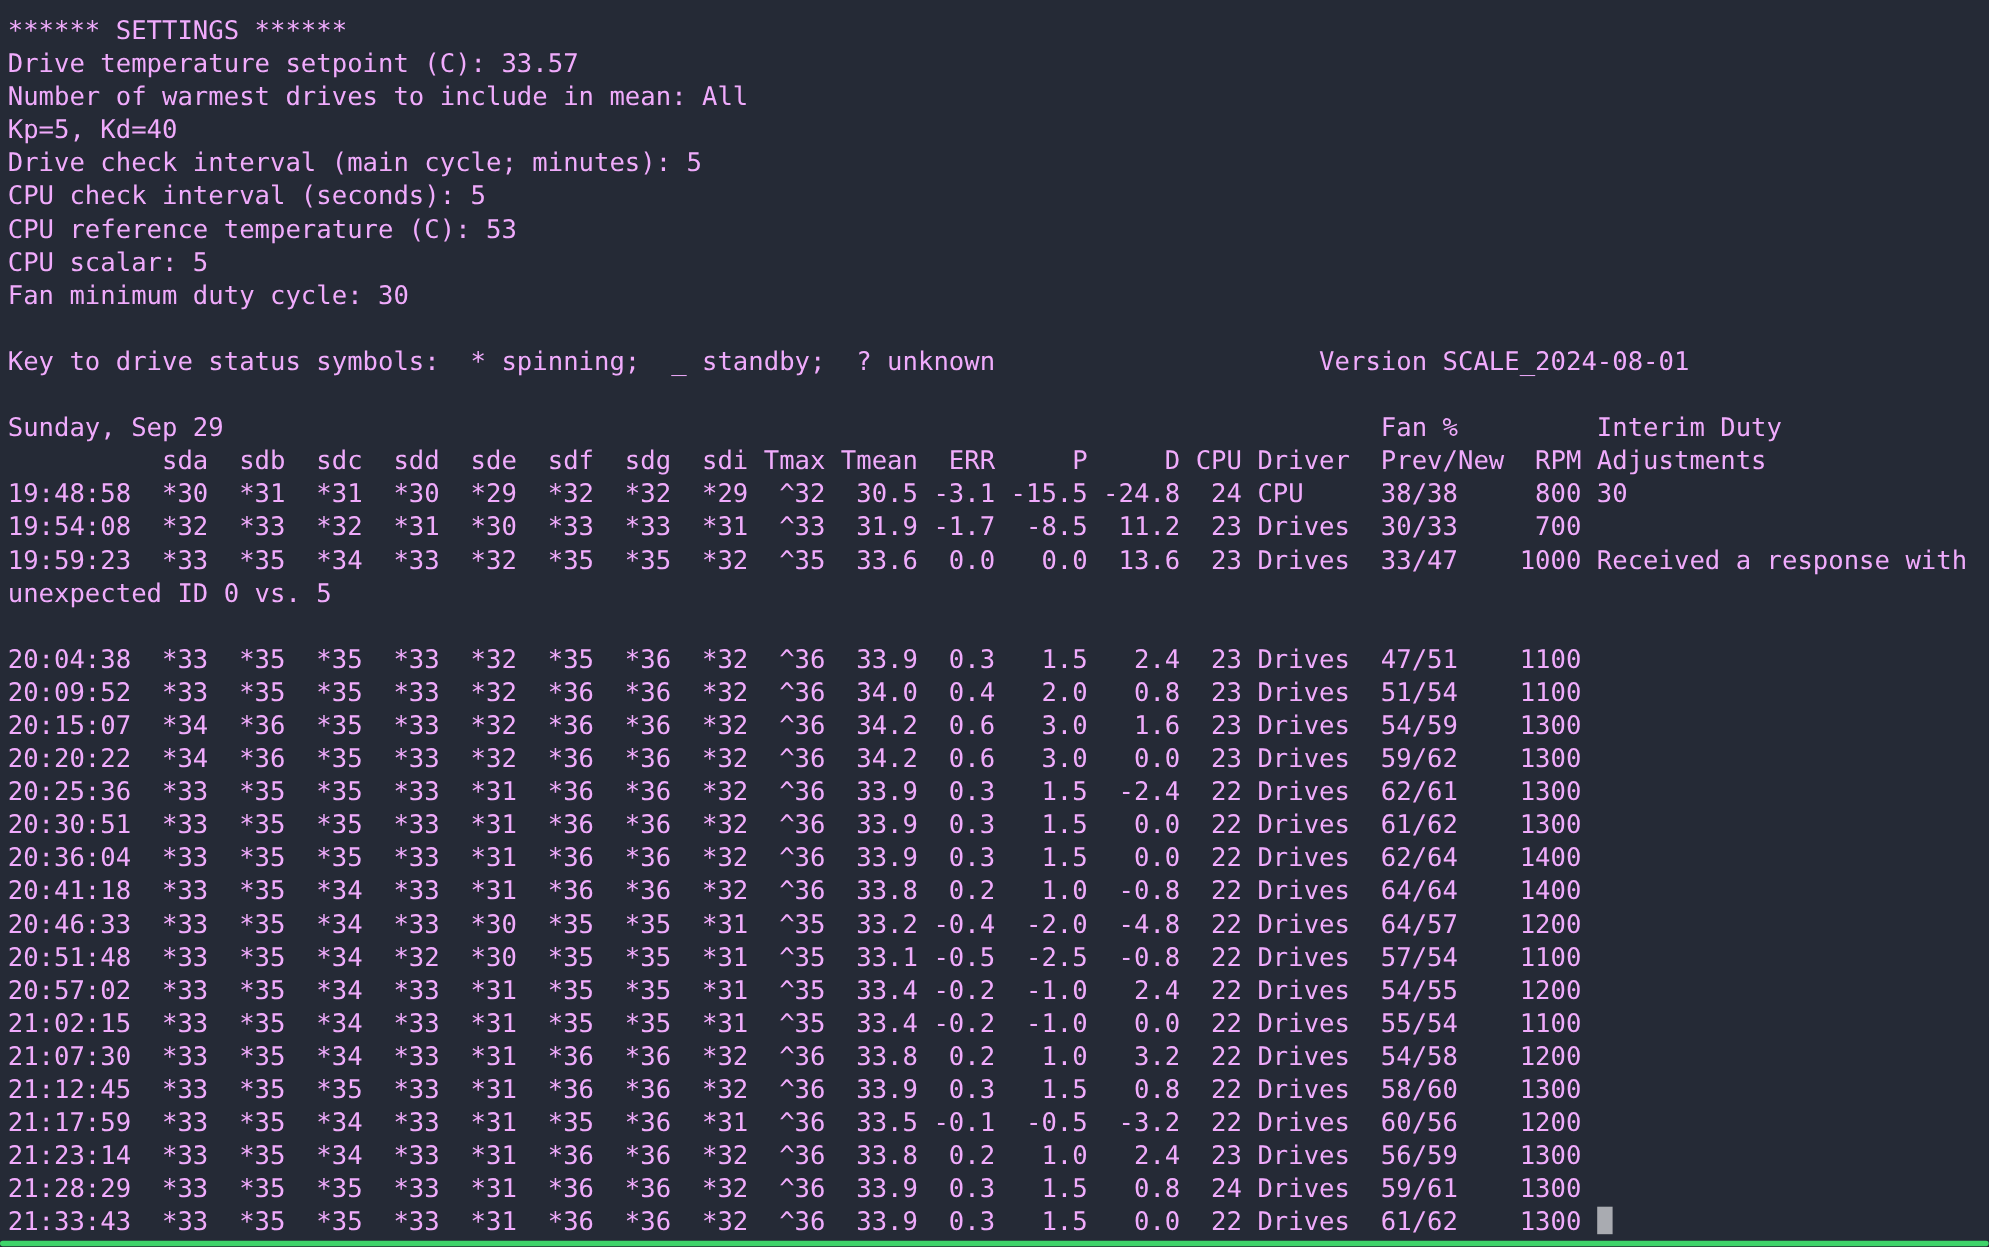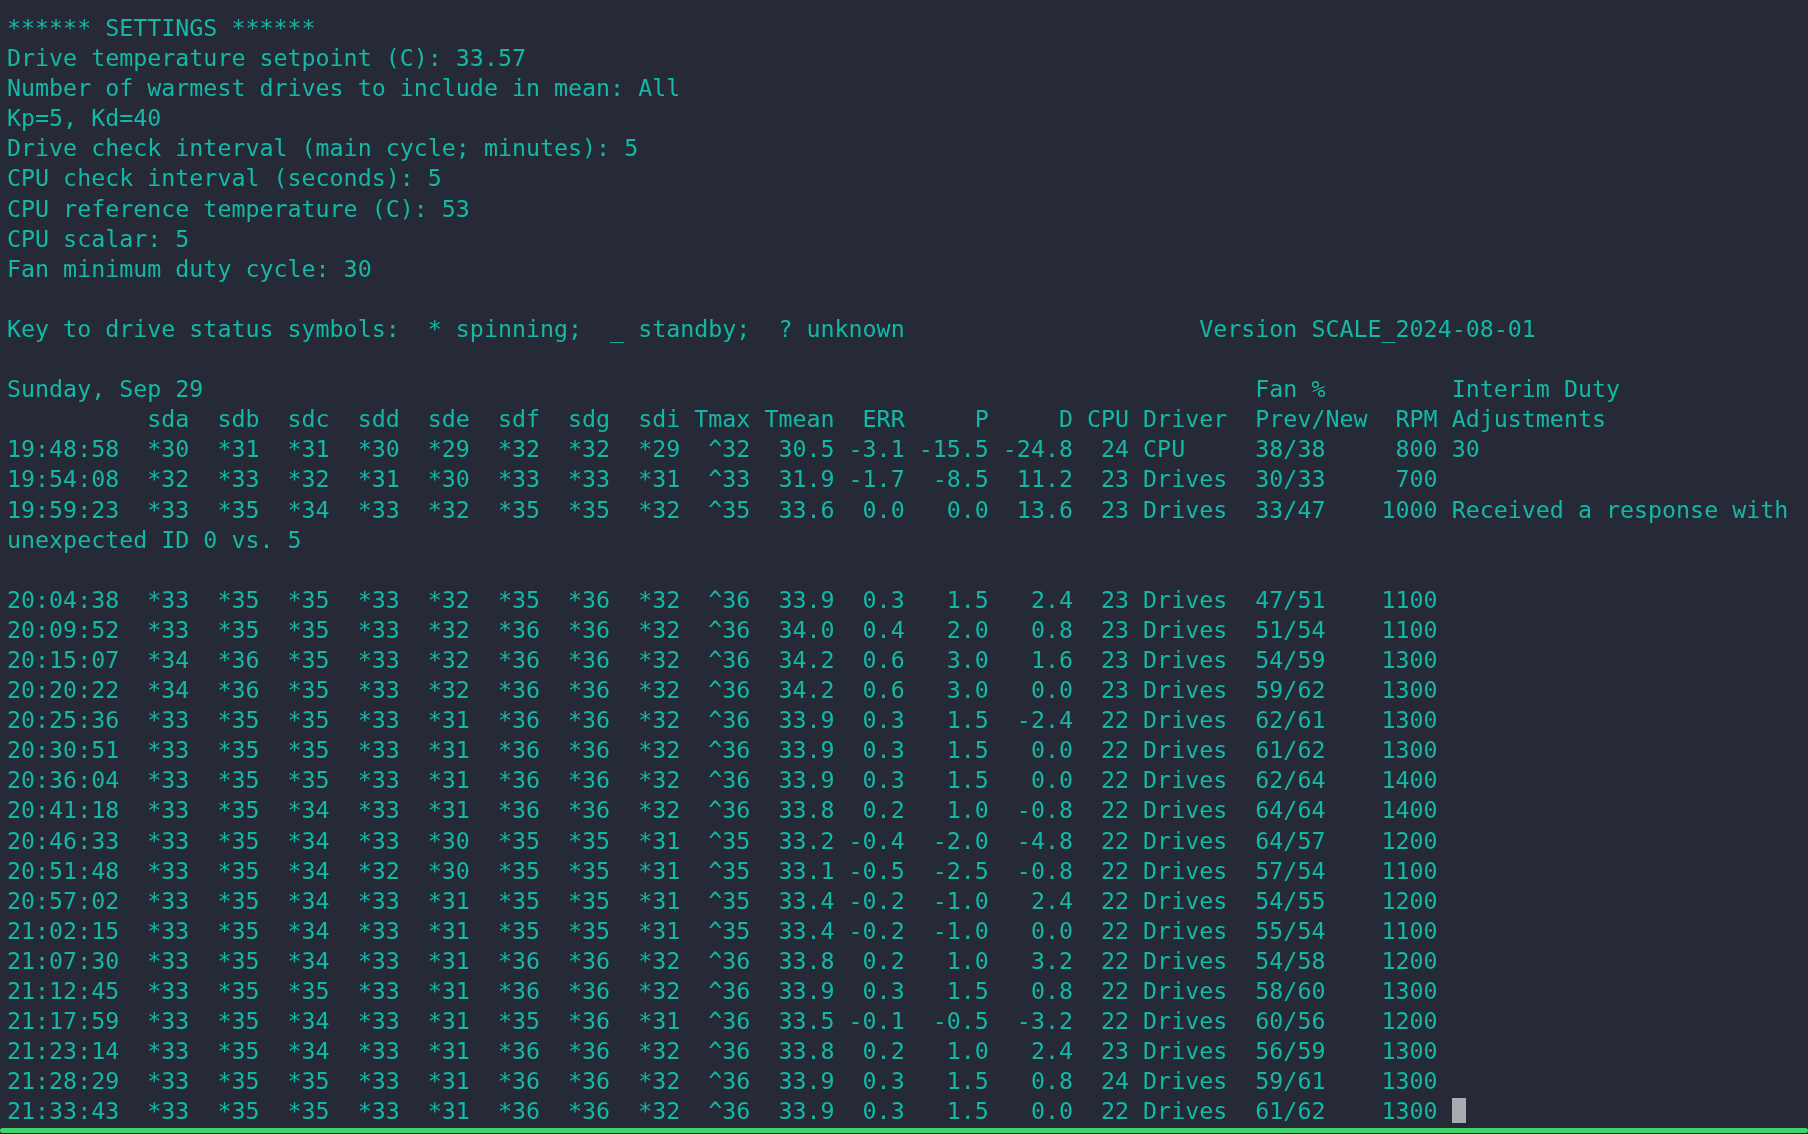--- a/index.html
+++ b/index.html
@@ -11,21 +11,21 @@
     background: #252a36;
   }
   .screen {
     position: relative;
     width: 1808px;
     height: 1134px;
     background: #252a36;
     font-family: "DejaVu Sans Mono", monospace;
     font-size: 23.3px;
     line-height: 30.1px;
-    color: #14b8a6;
+    color: #f0abfc;
   }
   .out {
     position: absolute;
     top: 13px;
     left: 7px;
     white-space: pre;
   }
   .line {
     white-space: pre;
     height: 30.1px;

